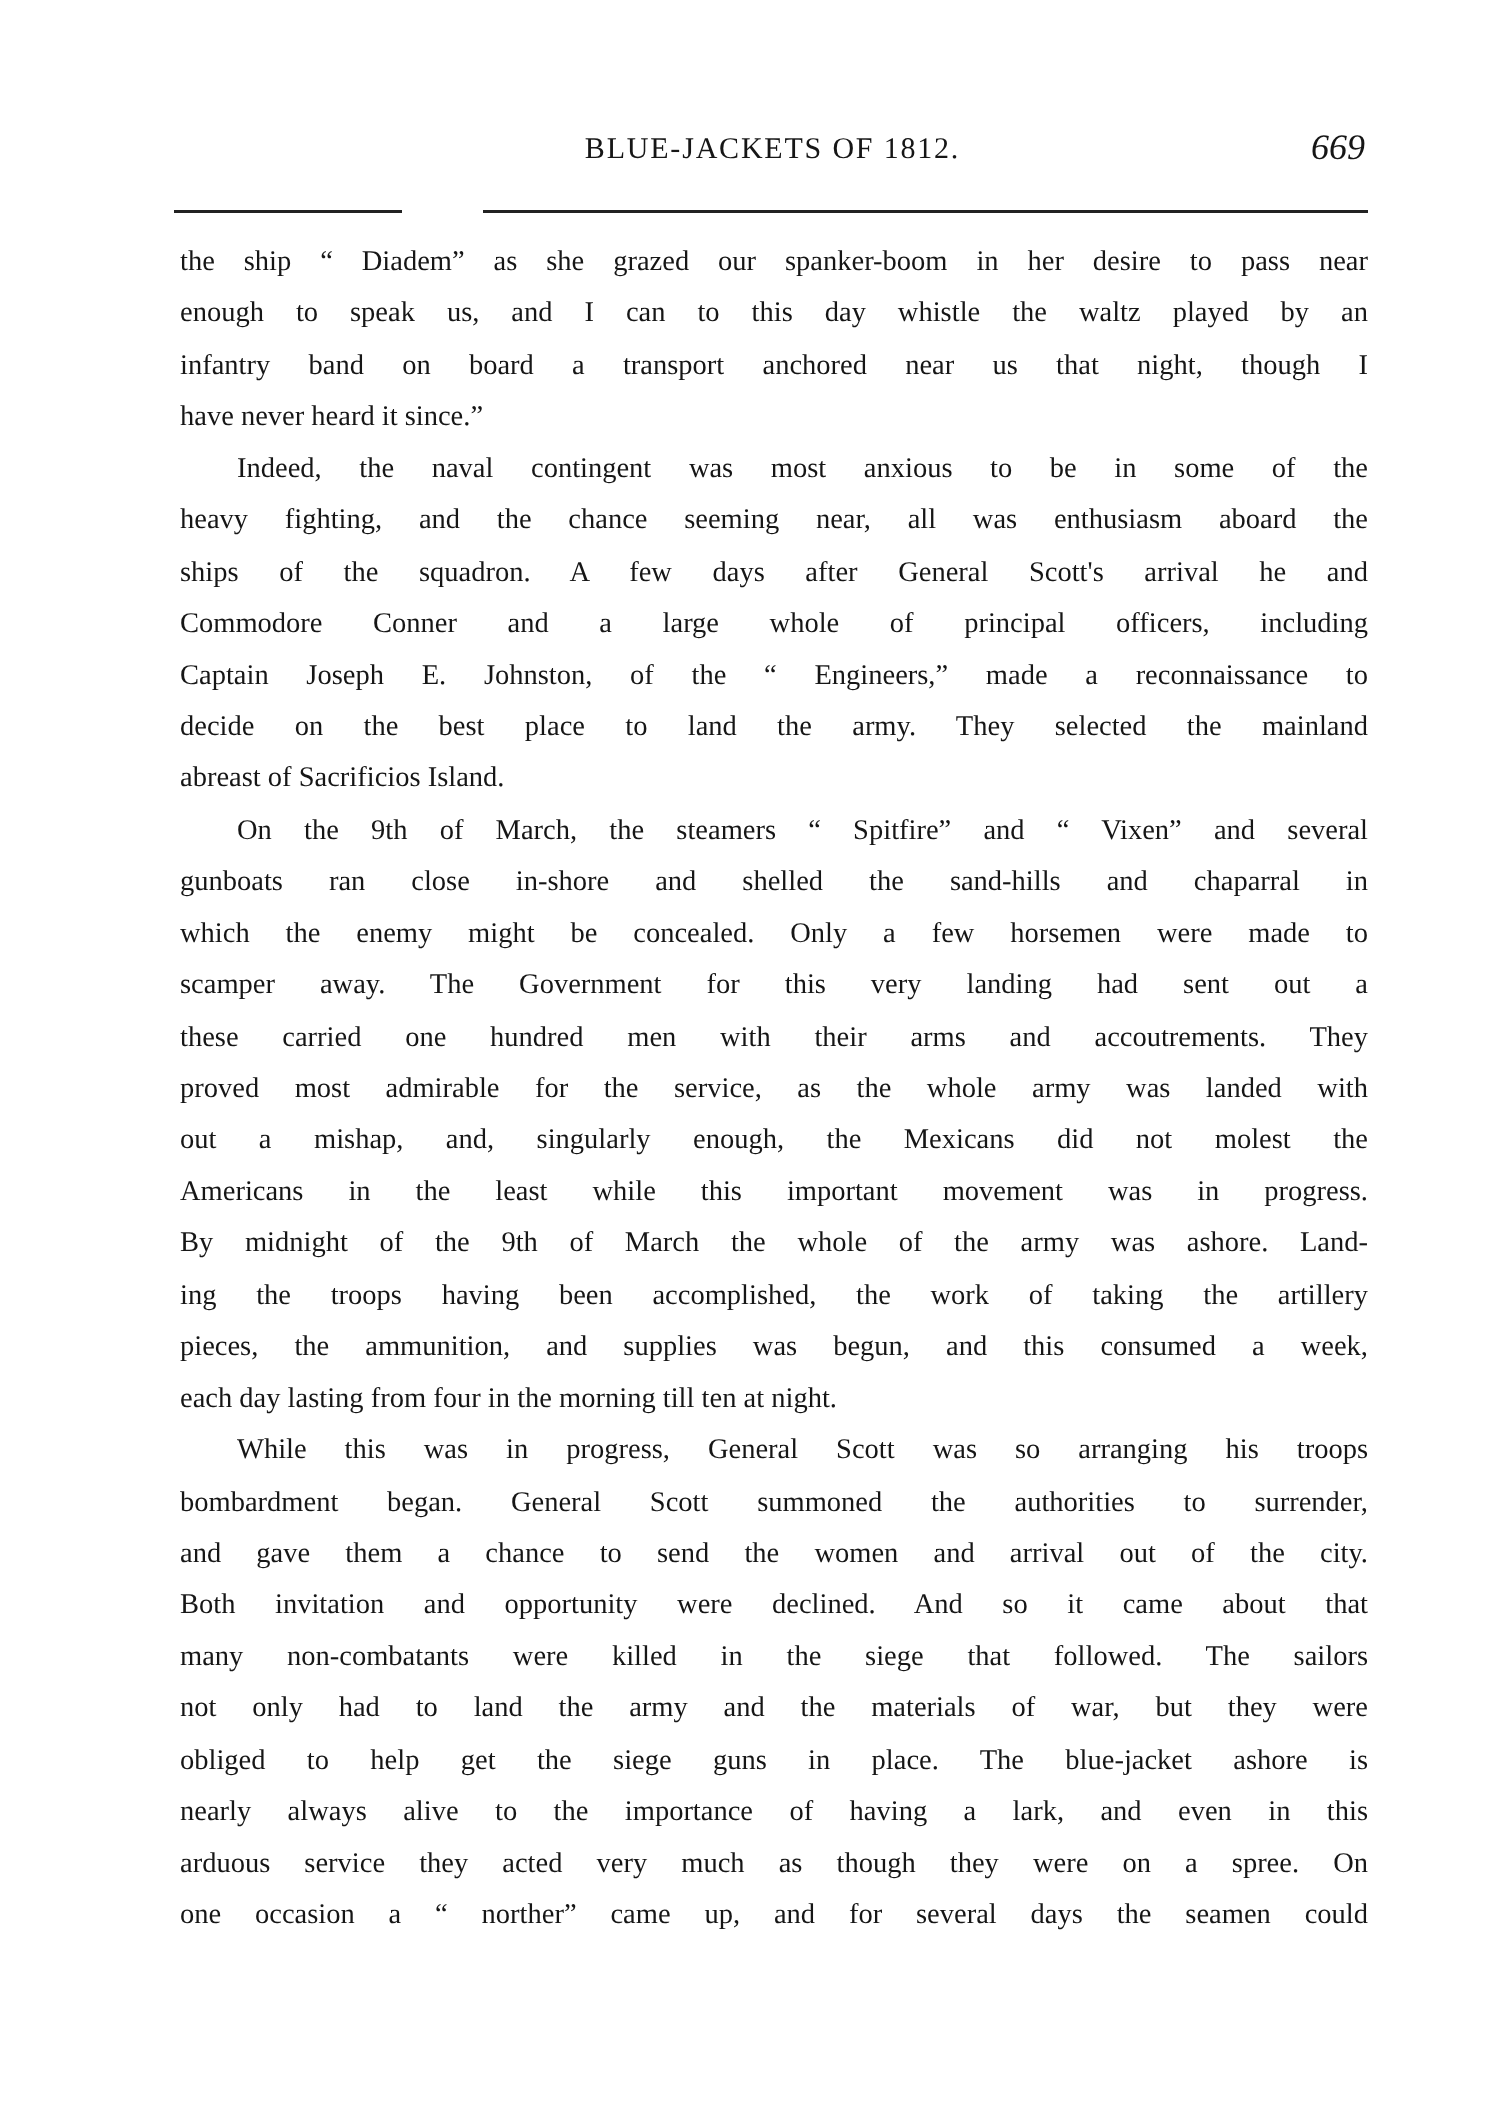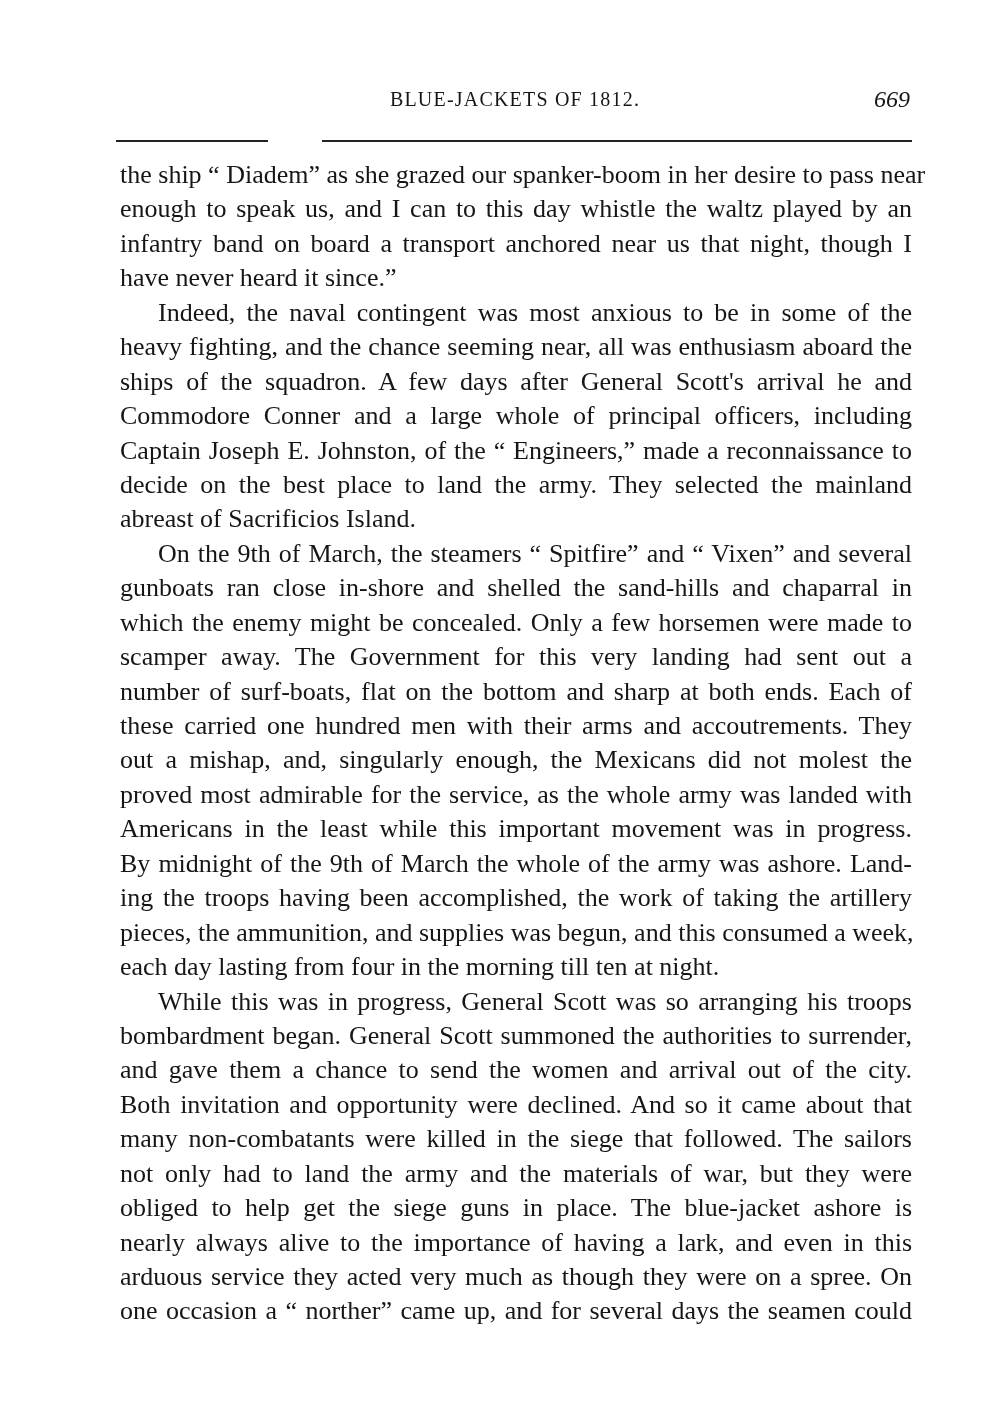--- a/index.html
+++ b/index.html
@@ -52,21 +52,21 @@
     }
     .rule.left { left: 116px; width: 152px; height: 1.5px; }
     .rule.dot  { left: 255px; width: 3px; }
     .rule.right { left: 322px; width: 590px; height: 1.5px; }
 
     .body-text {
       position: absolute;
       left: 120px;
       top: 158px;
       width: 792px;
-      font-size: 26px;
+      font-size: 19px;
       line-height: 34.45px;
     }
     .line {
       display: block;
       height: 34.45px;
       white-space: nowrap;
       text-align: justify;
       text-align-last: justify;
     }
     .line.last {
@@ -102,24 +102,23 @@
         <span class="line">Commodore Conner and a large whole of principal officers, including</span>
         <span class="line">Captain Joseph E. Johnston, of the “ Engineers,” made a reconnaissance to</span>
         <span class="line">decide on the best place to land the army.  They selected the mainland</span>
         <span class="line last">abreast of Sacrificios Island.</span>
       </div>
       <div class="paragraph">
         <span class="line indent">On the 9th of March, the steamers “ Spitfire” and “ Vixen” and several</span>
         <span class="line">gunboats ran close in-shore and shelled the sand-hills and chaparral in</span>
         <span class="line">which the enemy might be concealed.  Only a few horsemen were made to</span>
         <span class="line">scamper away.  The Government for this very landing had sent out a</span>
-        <span class="line">number of surf-boats, flat on the bottom and sharp at both ends.  Each of</span>
         <span class="line">these carried one hundred men with their arms and accoutrements.  They</span>
+        <span class="line">proved most admirable for the service, as the whole army was landed with</span>
         <span class="line">out a mishap, and, singularly enough, the Mexicans did not molest the</span>
-        <span class="line">proved most admirable for the service, as the whole army was landed with</span>
         <span class="line">Americans in the least while this important movement was in progress.</span>
         <span class="line">By midnight of the 9th of March the whole of the army was ashore.  Land-</span>
         <span class="line">ing the troops having been accomplished, the work of taking the artillery</span>
         <span class="line">pieces, the ammunition, and supplies was begun, and this consumed a week,</span>
         <span class="line last">each day lasting from four in the morning till ten at night.</span>
       </div>
       <div class="paragraph">
         <span class="line indent">While this was in progress, General Scott was so arranging his troops</span>
         <span class="line">bombardment began.  General Scott summoned the authorities to surrender,</span>
         <span class="line">and gave them a chance to send the women and arrival out of the city.</span>

